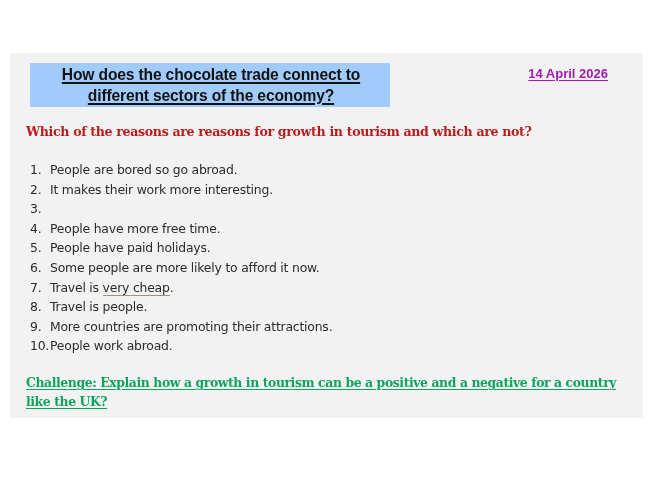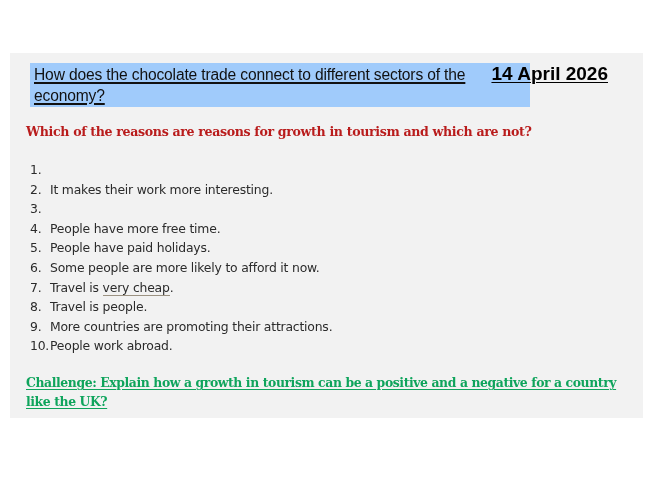--- a/index.html
+++ b/index.html
@@ -34,43 +34,44 @@
     left: 0;
     top: 0;
     width: 100%;
     height: 58px;
   }
 
   #lesson-title {
     position: absolute;
     left: 20px;
     top: 10px;
-    width: 500px;
+    width: 360px;
     background: #a0cbfb;
     color: #111111;
     font-family: "Liberation Sans", sans-serif;
-    font-weight: normal;
+    font-weight: bold;
     font-size: 15.6px;
     line-height: 21px;
     letter-spacing: -0.15px;
     padding: 1px 2px 1px 4px;
     box-sizing: border-box;
     text-decoration: underline;
     text-underline-offset: 2px;
     text-decoration-thickness: 1.5px;
+    text-align: center;
   }
 
   #lesson-date {
     position: absolute;
     right: 35px;
     top: 12px;
-    color: #000000;
+    color: #a21caf;
     font-family: "Liberation Sans", sans-serif;
     font-weight: bold;
-    font-size: 19px;
+    font-size: 13px;
     line-height: 17px;
     text-decoration: underline;
     text-underline-offset: 2px;
     text-decoration-thickness: 1.4px;
     white-space: nowrap;
   }
 
   
   #subheading {
     position: absolute;
@@ -144,20 +145,21 @@
   <div id="header-row">
     <div id="lesson-title">How does the chocolate trade connect to different sectors of the economy?</div>
     <div id="lesson-date">14 April 2026</div>
   </div>
 
   <div id="subheading">Which of the reasons are reasons for growth in tourism and which are not?</div>
 
   <div id="reason-list">
       <div class="reason-row">
         <span class="reason-num">1.</span>
+        <span class="reason-text">People are bored so go abroad.</span>
       </div>
       <div class="reason-row">
         <span class="reason-num">2.</span>
         <span class="reason-text">It makes their work more interesting.</span>
       </div>
       <div class="reason-row">
         <span class="reason-num">3.</span>
       </div>
       <div class="reason-row">
         <span class="reason-num">4.</span>

